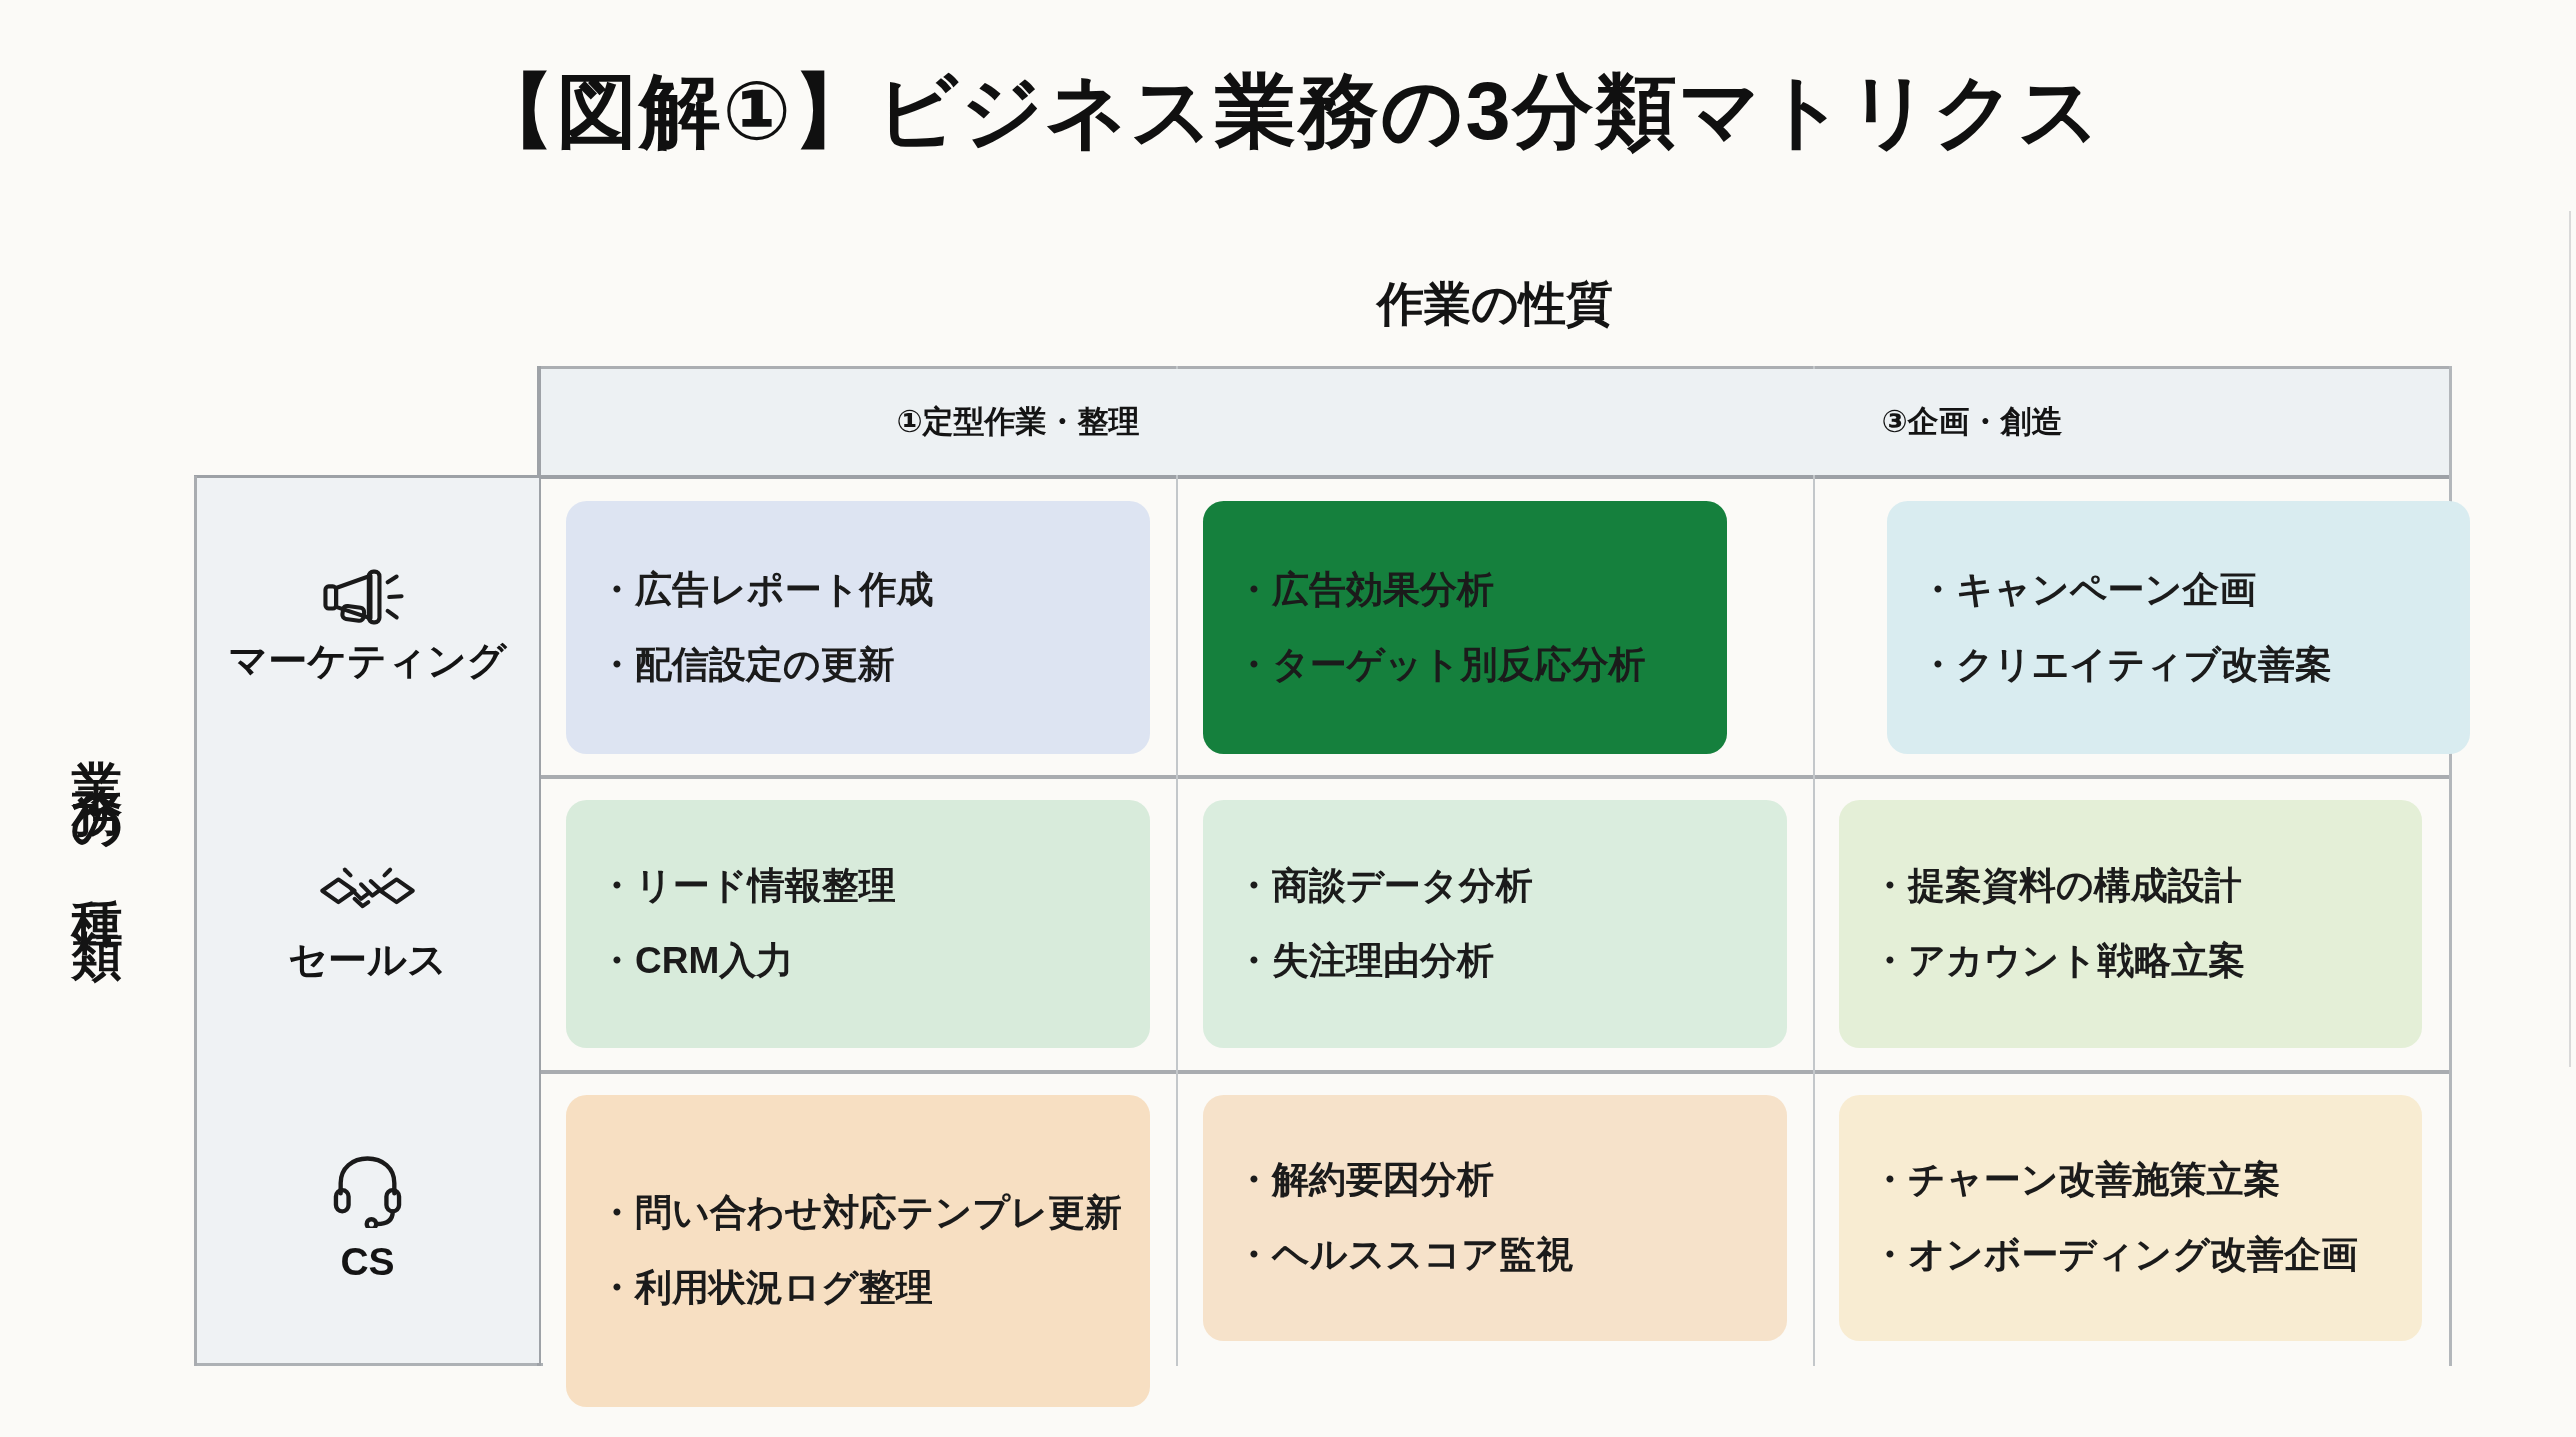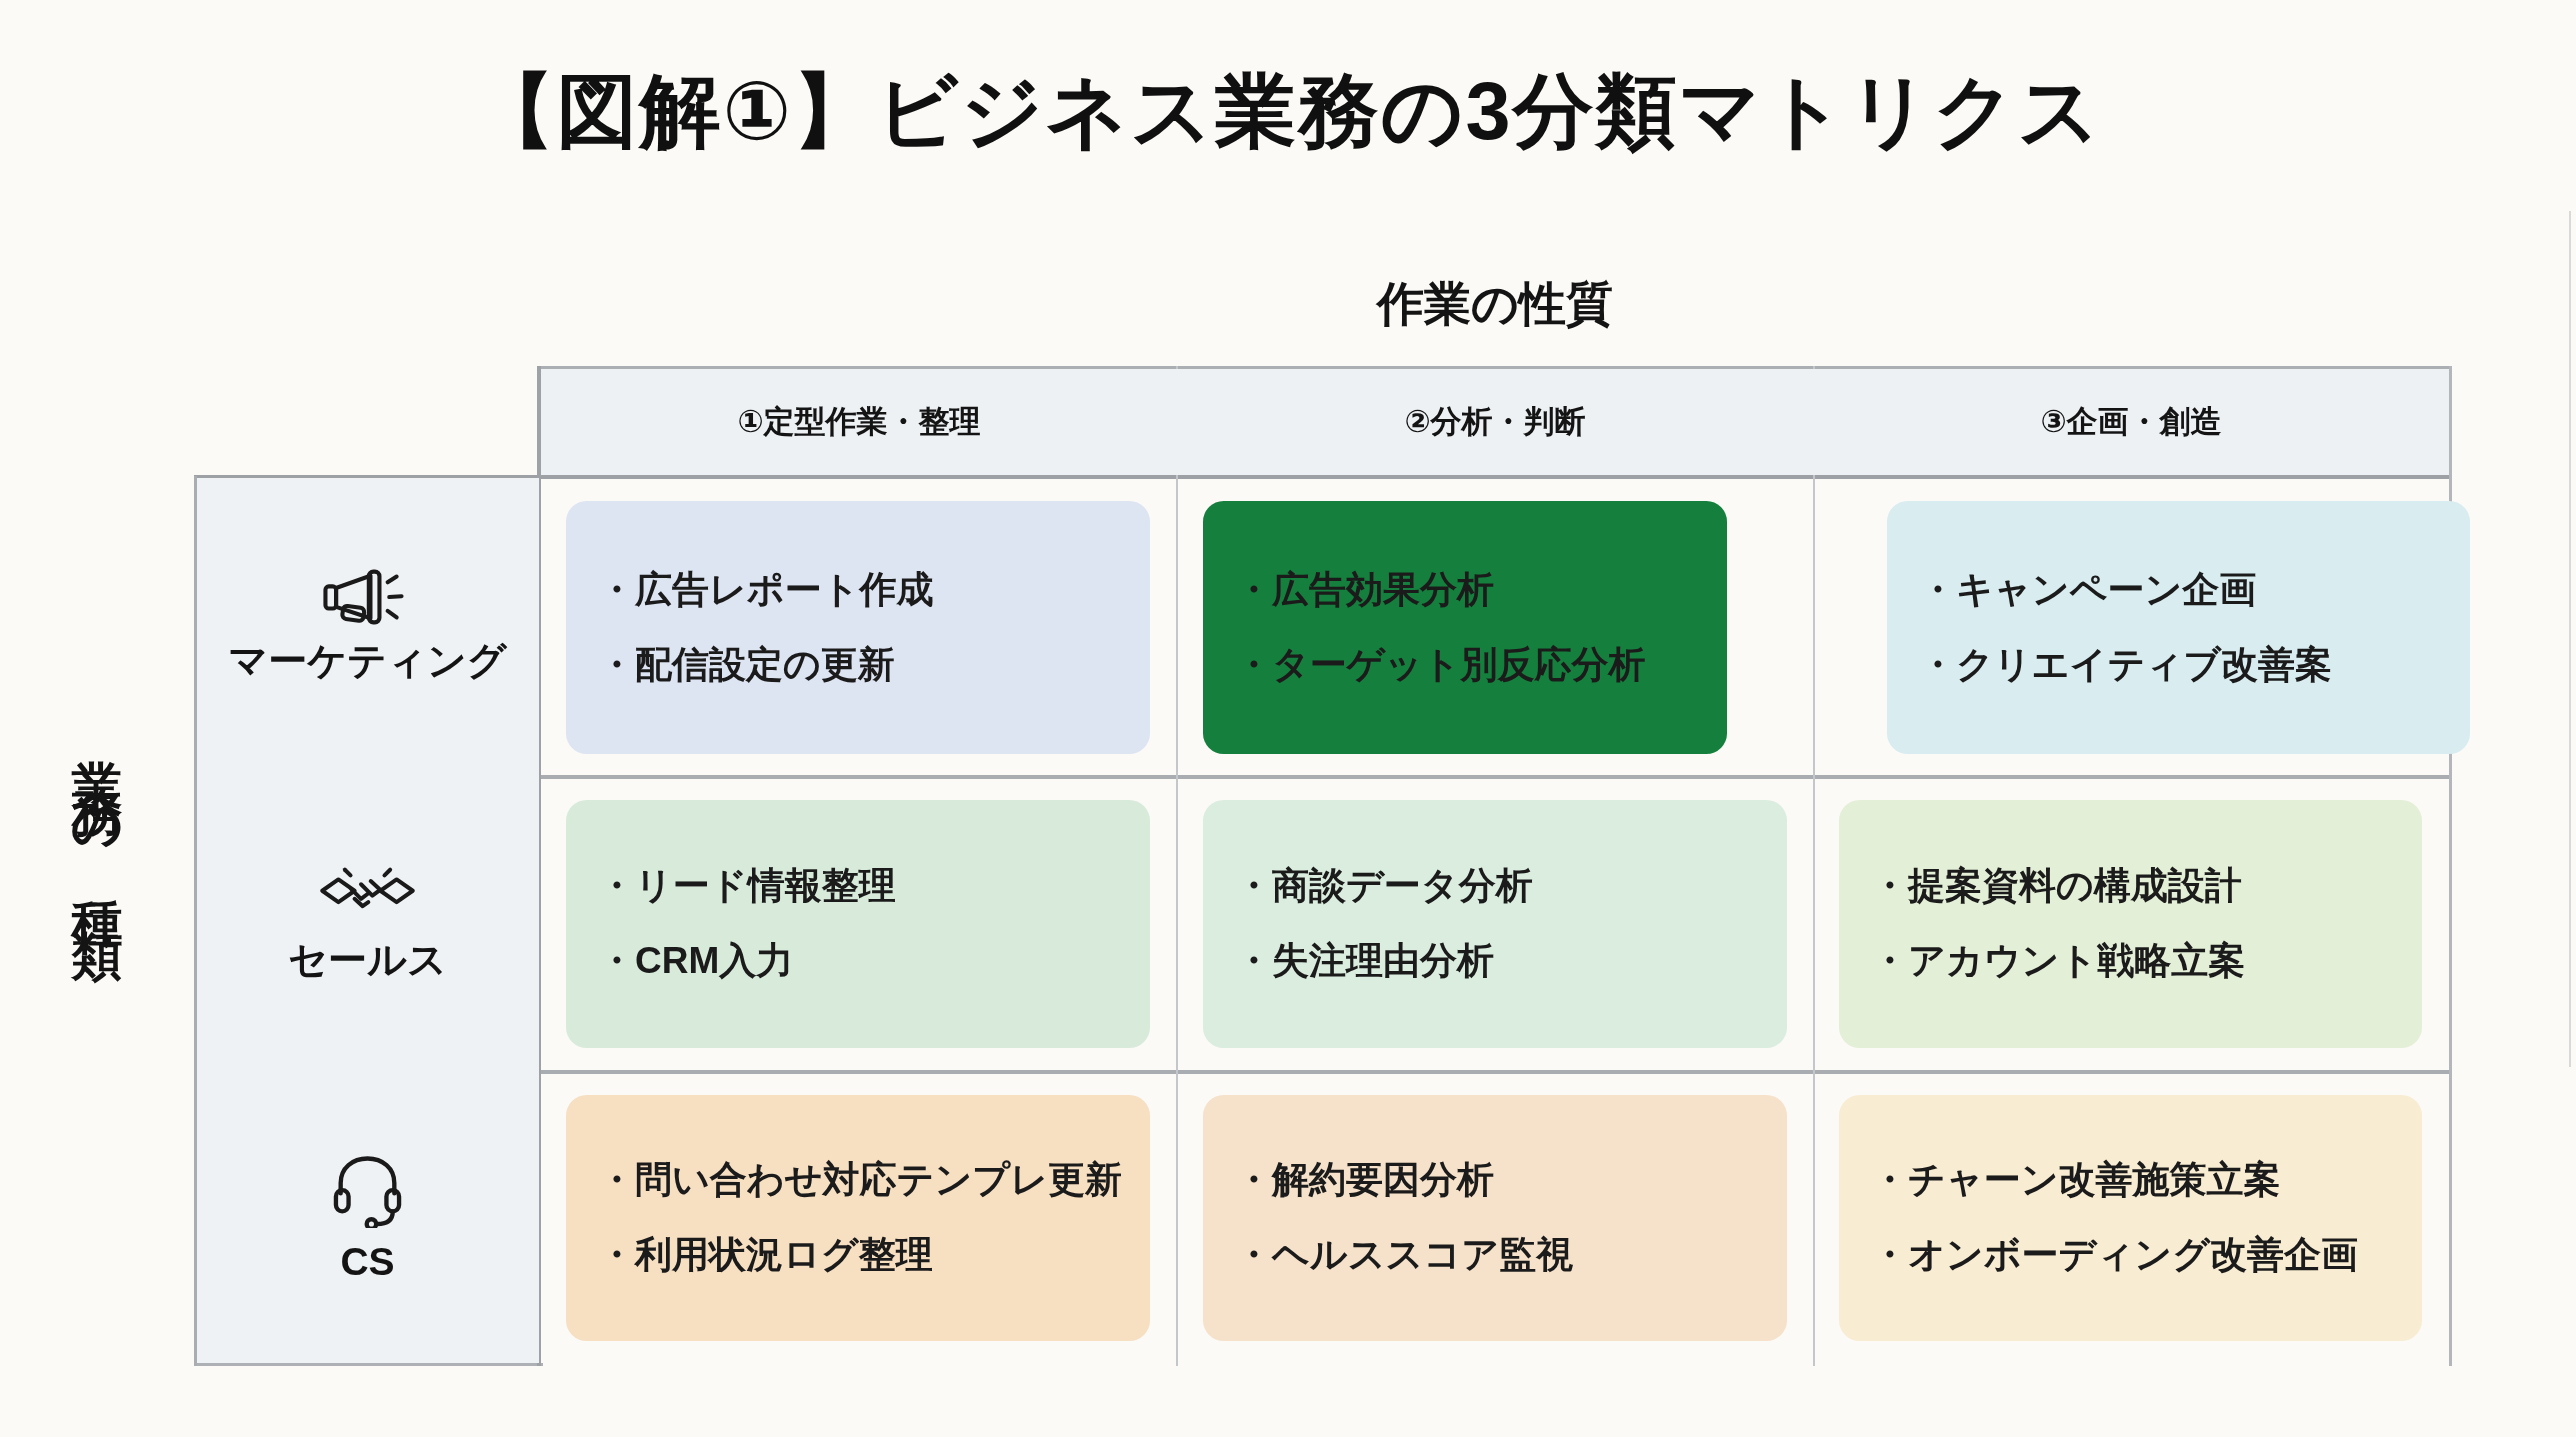--- a/index.html
+++ b/index.html
@@ -90,21 +90,20 @@
   <div class="gline l-bottom"></div>
   <div class="gline v-left"></div>
   <div class="gline v-col1"></div>
   <div class="gline v-col2"></div>
   <div class="gline v-col3"></div>
   <div class="gline v-right"></div>
   <div class="gline v-artifact"></div>
 
   <div class="header-bg">
       <div class="chead">①定型作業・整理</div>
-      <div class="chead">②分析・判断</div>
       <div class="chead">③企画・創造</div>
     </div>
 
   <div class="rowhead-bg"></div>
 
 <div class="rowhead" style="top: 481px; height: 292px;">
       <span class="icon"><svg width="90" height="60" viewBox="0 0 110 72" fill="none" stroke="#1a1a1a" stroke-width="5" stroke-linejoin="round" stroke-linecap="round">
           <rect x="3" y="23" width="13" height="27" rx="4"></rect>
           <path d="M16 25 L58 10 L58 62 L16 48 Z"></path>
           <rect x="56" y="5" width="13" height="62" rx="5.5"></rect>
@@ -155,21 +154,21 @@
     <div class="rowhead" style="top: 1076px; height: 285px;">
       <span class="icon"><svg width="71" height="79" viewBox="0 0 90 100" fill="none" stroke="#1a1a1a" stroke-width="5.5" stroke-linecap="round">
           <path d="M11 56 V43 C11 24 26 12 45 12 C64 12 79 24 79 43 V56"></path>
           <rect x="5" y="52" width="16" height="27" rx="8"></rect>
           <rect x="69" y="52" width="16" height="27" rx="8"></rect>
           <path d="M77 79 C77 91 68 95 57 95"></path>
           <circle cx="50" cy="95" r="6"></circle>
         </svg></span>
       <div class="rlabel">CS</div>
     </div>
-    <div class="cell" style="left: 566px; top: 1095px; width: 584px; height: 246px; background: rgb(247, 223, 194);">
+    <div class="cell" style="left: 566px; top: 1095px; width: 584px; height: 312px; background: rgb(247, 223, 194);">
       <div class="item">・問い合わせ対応テンプレ更新</div>
       <div class="item">・利用状況ログ整理</div>
     </div>
     <div class="cell" style="left: 1203px; top: 1095px; width: 584px; height: 246px; background: rgb(246, 226, 202);">
       <div class="item">・解約要因分析</div>
       <div class="item">・ヘルススコア監視</div>
     </div>
     <div class="cell" style="left: 1839px; top: 1095px; width: 583px; height: 246px; background: rgb(248, 236, 210);">
       <div class="item">・チャーン改善施策立案</div>
       <div class="item">・オンボーディング改善企画</div>

